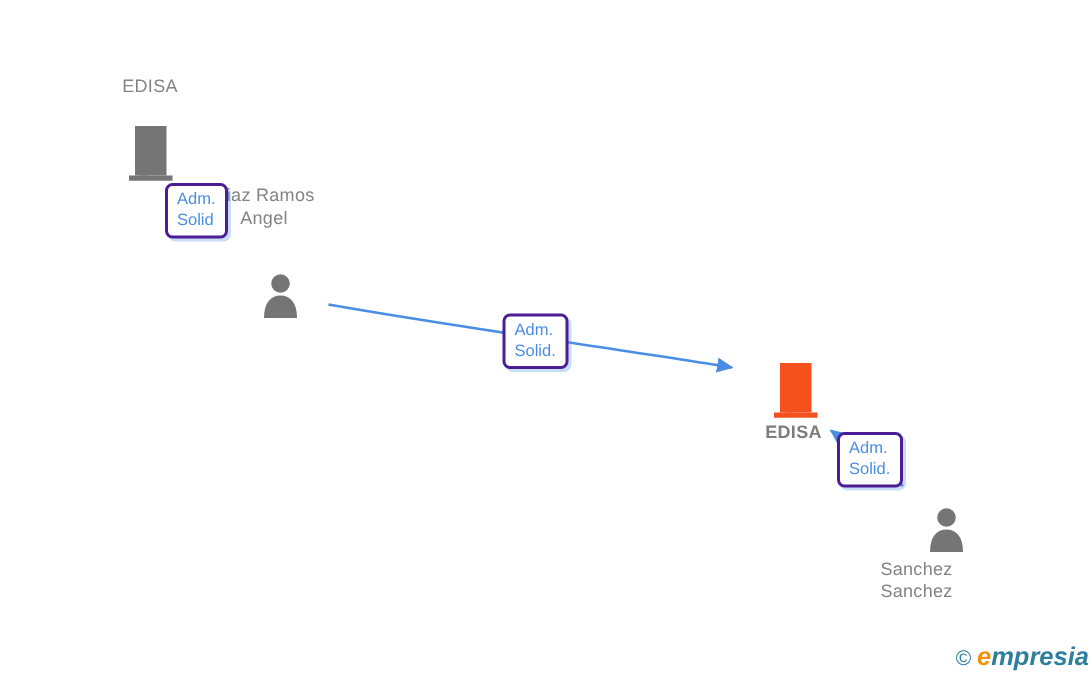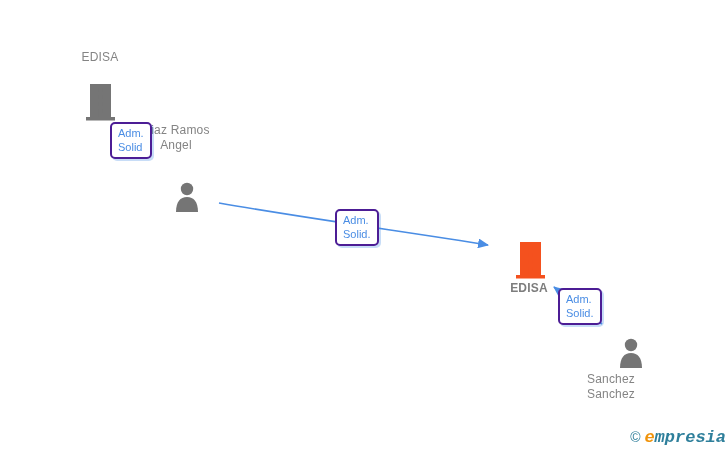--- a/index.html
+++ b/index.html
@@ -24,21 +24,21 @@
   .badge span{display:block;}
   .building-gray path,.building-gray rect{fill:#757575;}
   .building-orange path,.building-orange rect{fill:#f4511e;}
   .person-fill{fill:#757575;}
   .win{fill:#ffffff;}
   .logo{
     position:absolute;top:428px;right:2px;z-index:2;
     font-size:14px;color:#2e7f9b;white-space:nowrap;
   }
   .logo .brand{
-    font-family:Liberation Mono, monospace;font-style:italic;font-weight:bold;
+    font-family:Liberation Sans, sans-serif;font-style:italic;font-weight:bold;
     font-size:17px;color:#2e7f9b;
   }
   .logo .brand-e{color:#f0930b;}
 </style>
 </head>
 <body>
 
 <div class="canvas">
 
   <svg class="edges" width="728" height="450" viewBox="0 0 728 450">

